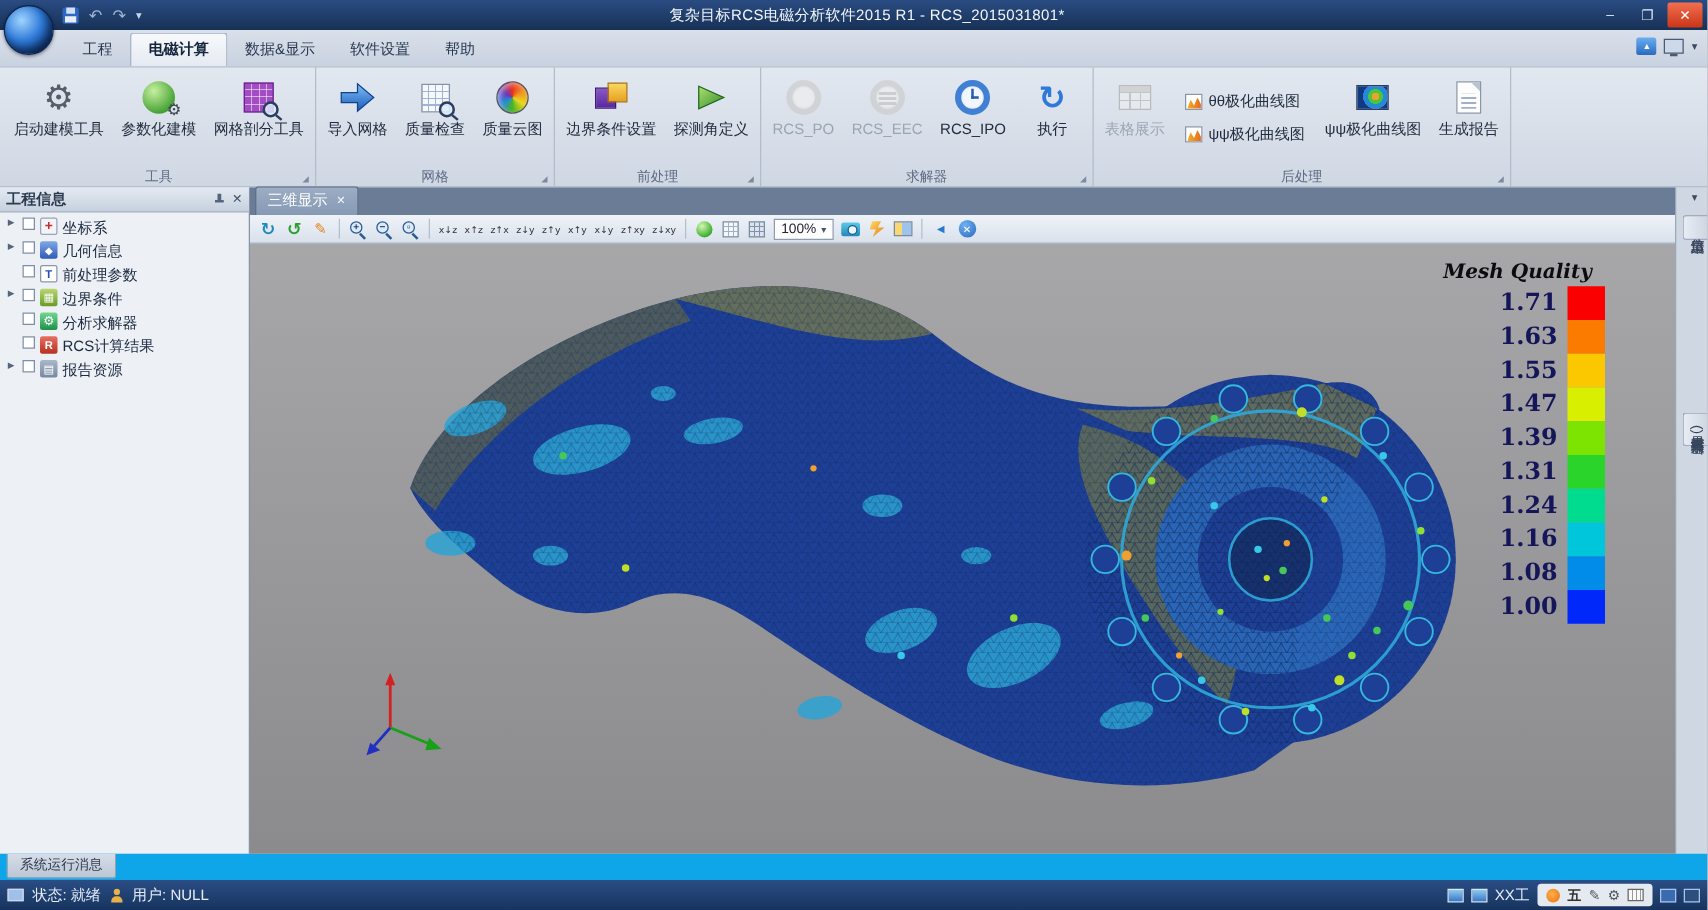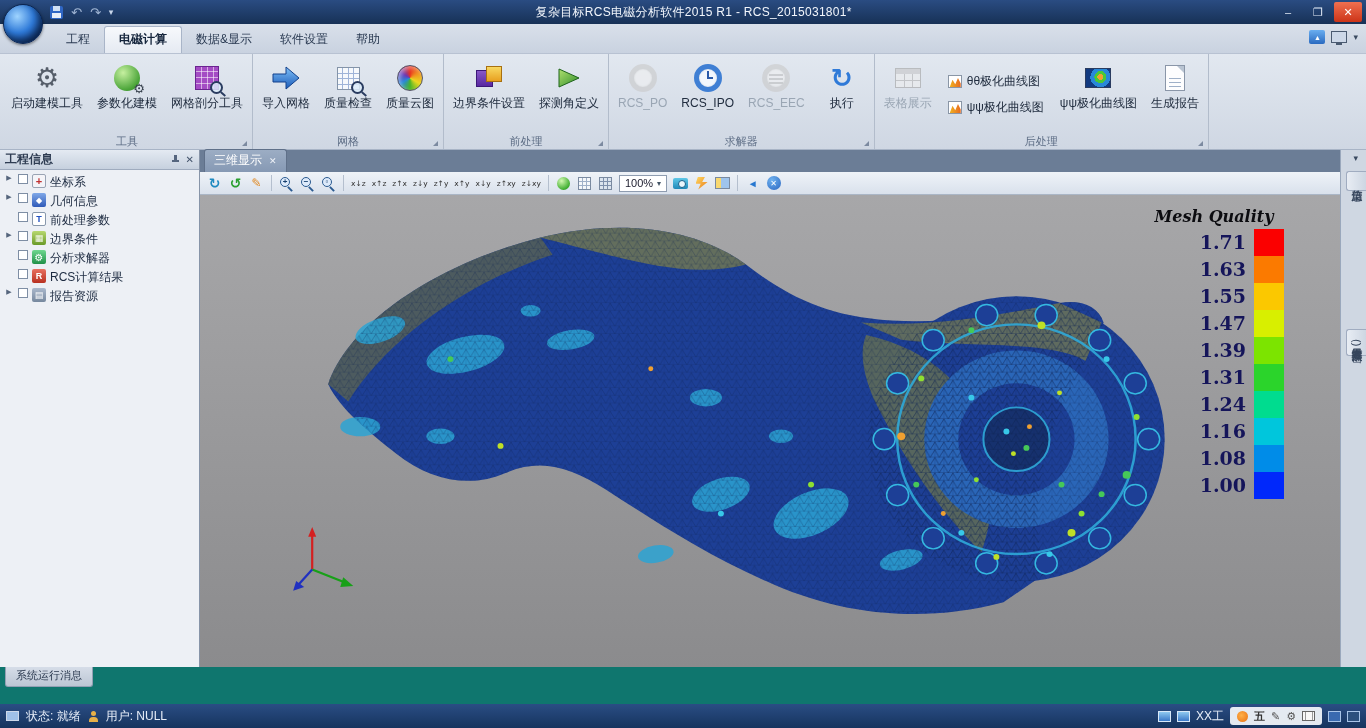--- a/index.html
+++ b/index.html
@@ -127,21 +127,21 @@
 .lg-val{flex:1;text-align:right;font-family:"DejaVu Serif",serif;font-weight:bold;font-size:19px;color:#15155a;padding-right:8px;line-height:1}
 .lg-seg{width:30px;height:27px}
 
 .right-strip{width:26px;background:#cfd7e2;border-left:1px solid #9aa8bc;display:flex;flex-direction:column;align-items:flex-end;padding-top:3px}
 .rs-caret{font-size:9px;color:#3a4a60;margin:0 8px 2px 0}
 .vtab{writing-mode:vertical-rl;background:linear-gradient(90deg,#e8edf4,#cdd6e2);border:1px solid #a0acc0;border-right:none;border-radius:3px 0 0 3px;padding:9px 2px;font-size:11px;color:#35455c;white-space:nowrap}
 .vtab.t1{margin-top:6px}
 .vtab.t2{margin-top:138px}
 
 
-.msgstrip{height:37px;background:#0f766e;display:flex;align-items:flex-start;padding-left:5px;flex:0 0 auto}
+.msgstrip{height:21px;background:#0ea5e9;display:flex;align-items:flex-start;padding-left:5px;flex:0 0 auto}
 .msgtab{background:linear-gradient(#d6dde8,#bcc6d4);border:1px solid #93a0b4;border-top:none;border-radius:0 0 3px 3px;padding:1px 10px 3px;font-size:11px;color:#2c3a50}
 .statusbar{height:24px;background:linear-gradient(#2a4d84,#16345e);display:flex;align-items:center;color:#e6edf8;padding:0 6px;gap:7px;flex:0 0 auto}
 .sb-net{width:13px;height:10px;border:1px solid #cdd8ea;background:#9fc0e8}
 .sb-person{width:11px;height:11px;position:relative}
 .sb-person::before{content:"";position:absolute;left:3px;top:0;width:5px;height:5px;border-radius:50%;background:#e8b048}
 .sb-person::after{content:"";position:absolute;left:1px;top:6px;width:9px;height:5px;border-radius:4px 4px 0 0;background:#e8b048}
 .sb-right{margin-left:auto;display:flex;align-items:center;gap:6px}
 .sb-win{width:13px;height:11px;background:linear-gradient(#8ec8f0,#3a78c8);border:1px solid #d8e8f8}
 .ime{display:flex;align-items:center;gap:6px;background:rgba(245,248,252,.92);border-radius:3px;padding:2px 7px;color:#333;height:18px}
 .paw{width:11px;height:11px;border-radius:50%;background:radial-gradient(circle at 40% 40%,#ffb048,#e87010)}
@@ -280,31 +280,31 @@
     </div>
 
     <div class="rgroup">
       <div class="rbody">
         <div class="rbtn dis">
           <span class="ricon">
               <span class="c-ring"></span>
             </span>
           <span class="rlabel">RCS_PO</span>
         </div>
+        <div class="rbtn dis">
+          <span class="ricon">
+              <span class="c-ring eec"></span>
+            </span>
+          <span class="rlabel">RCS_EEC</span>
+        </div>
         <div class="rbtn">
           <span class="ricon">
               <span class="c-ring blue"></span>
             </span>
           <span class="rlabel">RCS_IPO</span>
-        </div>
-        <div class="rbtn dis">
-          <span class="ricon">
-              <span class="c-ring eec"></span>
-            </span>
-          <span class="rlabel">RCS_EEC</span>
         </div>
         <div class="rbtn">
           <span class="ricon">
               <span class="ic-exec">↻</span>
             </span>
           <span class="rlabel">执行</span>
         </div>
       </div>
       <div class="glabel">
           <span>求解器</span>

